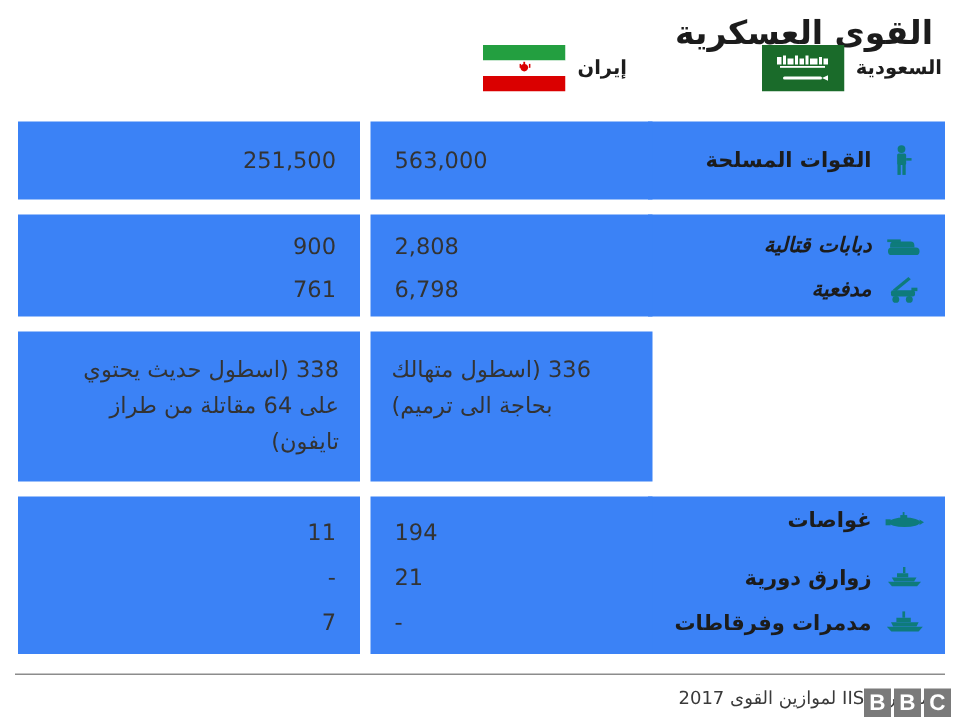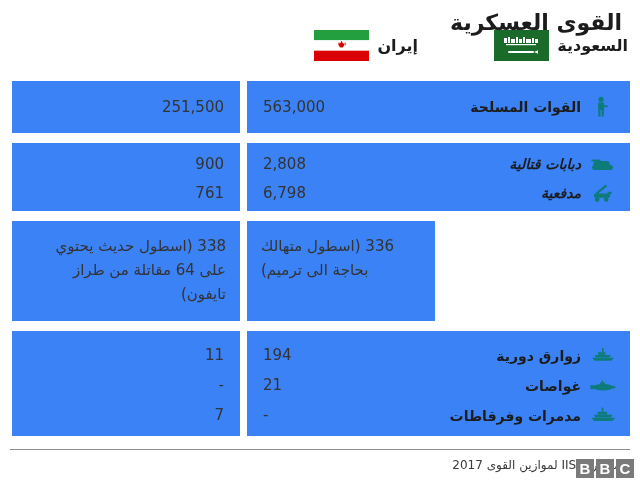--- a/index.html
+++ b/index.html
@@ -45,21 +45,21 @@
     top: 30px;
     display: flex;
     flex-direction: row;
     align-items: center;
     gap: 8px;
     direction: rtl;
   }
   .country-head.saudi { right: 12px; }
   .country-head.iran  { right: 222px; }
   .country-name {
-    font-size: 16px;
+    font-size: 13px;
     font-weight: bold;
     color: #1c1c1c;
     white-space: nowrap;
   }
 
   
   .flag {
     width: 55px;
     height: 31px;
     display: block;
@@ -305,43 +305,43 @@
     <div class="panel panel-iran" style="top:0; height:100px;">
       <div class="value-block iran" style="padding-top:13px;">336 (اسطول متهالك بحاجة الى ترميم)</div>
     </div>
     <div class="panel panel-saudi" style="top:0; height:100px;">
       <div class="value-block saudi" style="padding-top:13px;padding-left:24px;">338 (اسطول حديث يحتوي على 64 مقاتلة من طراز تايفون)</div>
     </div>
   </div>
 
   <div class="group" style="top:331px; height:105px;">
     <div class="panel panel-label" style="top:0; height:105px;">
-      <div class="label-line" style="margin-top:10px; height:29px;">
-        <span class="icon">
-          <svg width="26" height="18" viewBox="0 0 26 18" xmlns="http://www.w3.org/2000/svg" fill="#0e7b7b">
-            <rect x="12" y="1" width="1.6" height="4"></rect>
-            <path d="M8 5.2 h7.5 v2.6 h-7.5 z"></path>
-            <path d="M4.5 8 h16.5 l-1.6 2.6 h-13.3 z"></path>
-            <path d="M2 10.8 h22 l-2.6 3 h-16.8 z"></path>
-          </svg>
-        </span>
-        <span class="label-text">زوارق دورية</span>
-      </div>
       <div class="label-line" style="margin-top:1px; height:29px;">
         <span class="icon">
           <svg width="26" height="16" viewBox="0 0 26 16" xmlns="http://www.w3.org/2000/svg" fill="#0e7b7b">
             <ellipse cx="13" cy="9.2" rx="10.4" ry="3.2"></ellipse>
             <rect x="10.2" y="4.4" width="4.6" height="3"></rect>
             <rect x="11.8" y="2.4" width="1.2" height="2.4"></rect>
             <path d="M23 7.4 l3 1.8 l-3 1.8 z"></path>
             <rect x="0.4" y="7.2" width="3.4" height="4"></rect>
           </svg>
         </span>
         <span class="label-text">غواصات</span>
       </div>
+      <div class="label-line" style="margin-top:10px; height:29px;">
+        <span class="icon">
+          <svg width="26" height="18" viewBox="0 0 26 18" xmlns="http://www.w3.org/2000/svg" fill="#0e7b7b">
+            <rect x="12" y="1" width="1.6" height="4"></rect>
+            <path d="M8 5.2 h7.5 v2.6 h-7.5 z"></path>
+            <path d="M4.5 8 h16.5 l-1.6 2.6 h-13.3 z"></path>
+            <path d="M2 10.8 h22 l-2.6 3 h-16.8 z"></path>
+          </svg>
+        </span>
+        <span class="label-text">زوارق دورية</span>
+      </div>
       <div class="label-line" style="margin-top:1px; height:29px;">
         <span class="icon">
           <svg width="26" height="18" viewBox="0 0 26 18" xmlns="http://www.w3.org/2000/svg" fill="#0e7b7b">
             <rect x="11.6" y="0.6" width="1.8" height="4.2"></rect>
             <path d="M7.6 4.8 h9.6 v2.8 h-9.6 z"></path>
             <path d="M4 7.8 h18.4 l-1.4 2.8 h-15.6 z"></path>
             <path d="M1.2 10.8 h24 l-2.8 3.2 h-18.2 z"></path>
           </svg>
         </span>
         <span class="label-text">مدمرات وفرقاطات</span>

